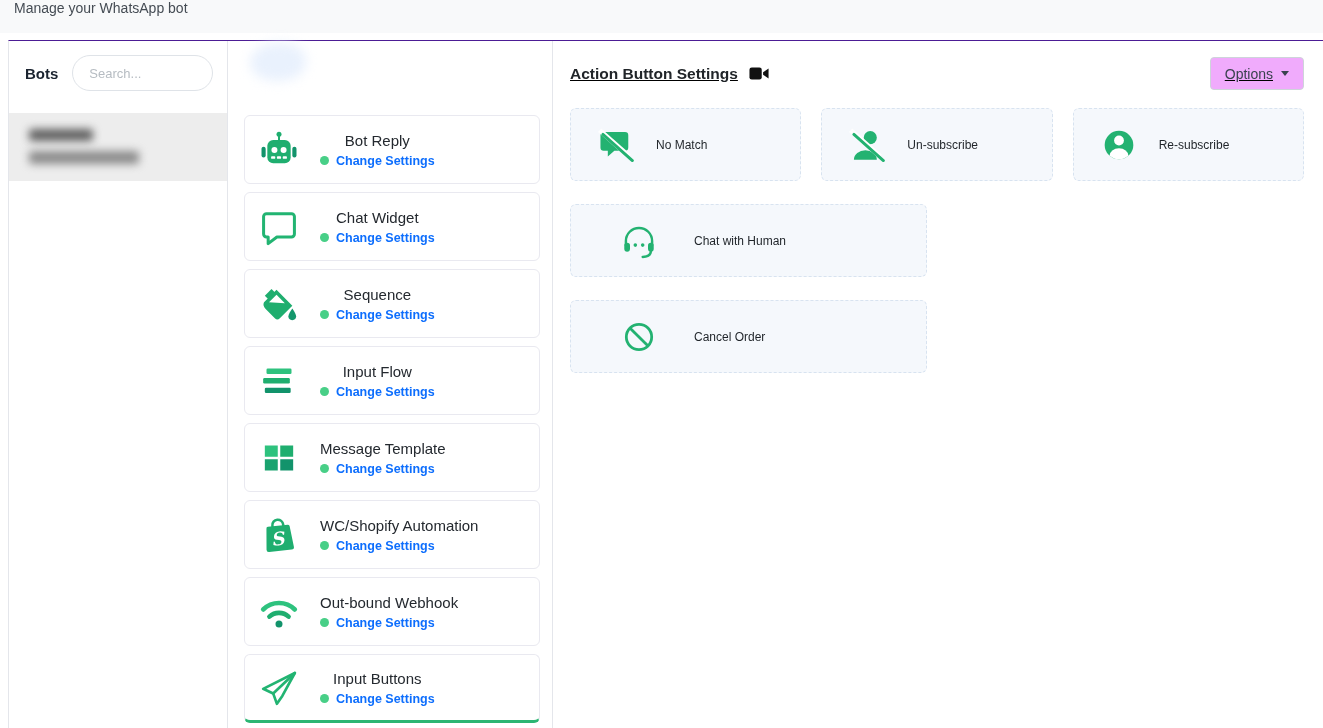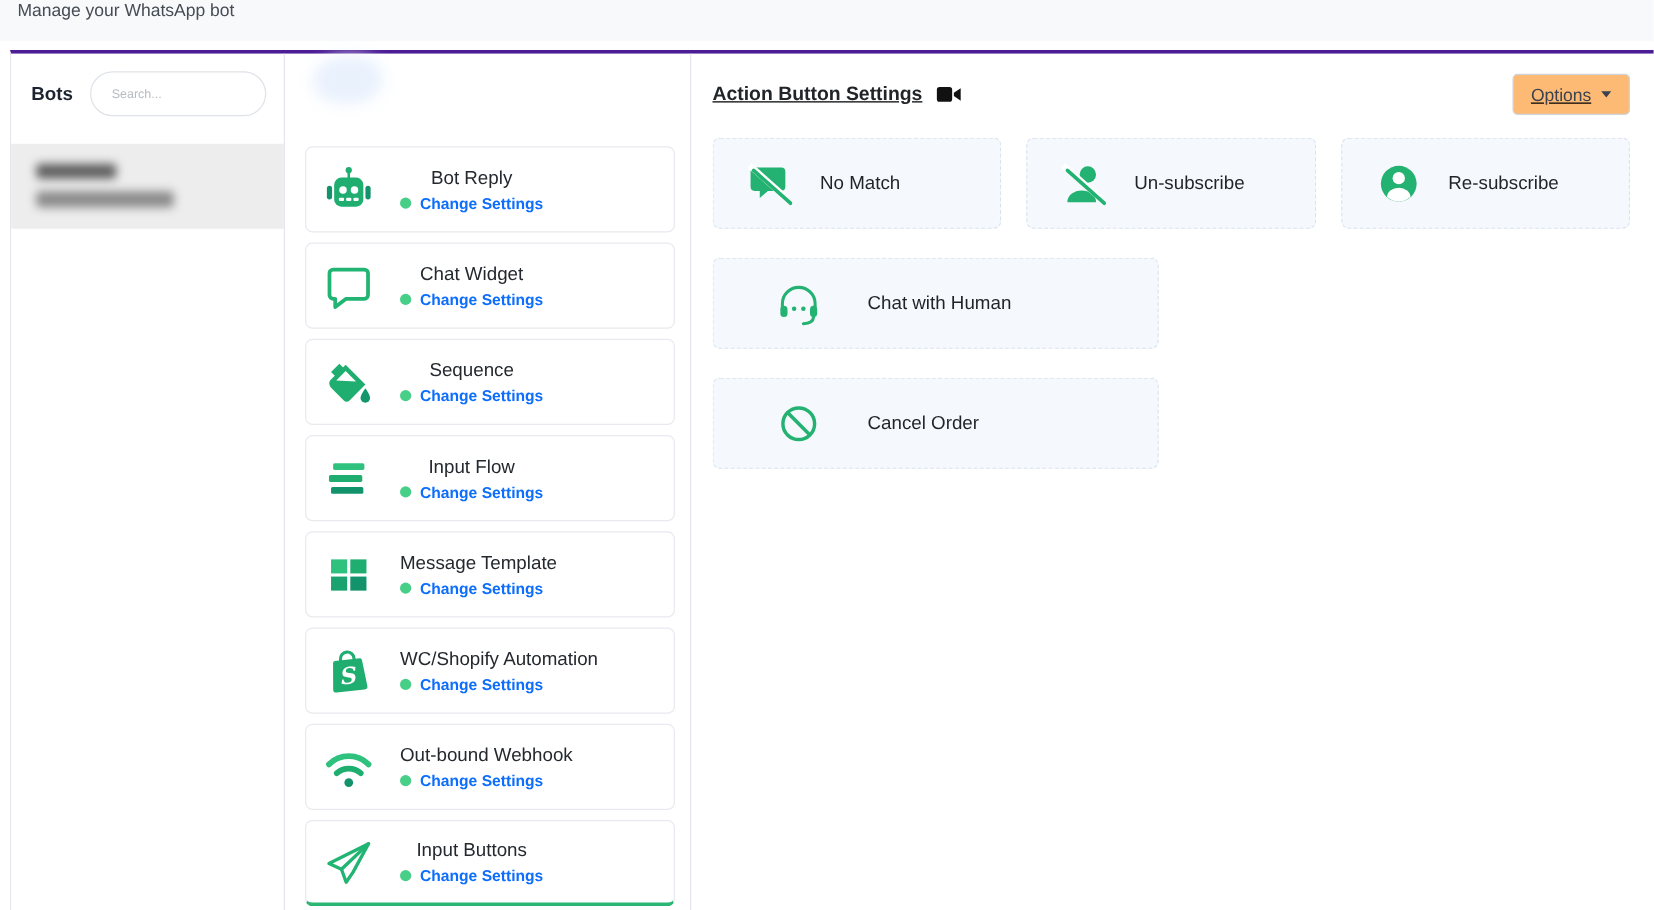--- a/index.html
+++ b/index.html
@@ -5,28 +5,28 @@
   * { margin:0; padding:0; box-sizing:border-box; }
   html,body { width:1323px; height:728px; overflow:hidden; background:#fff;
               font-family:"Liberation Sans", sans-serif; }
 
   
   .topbar { height:33px; background:#f8f9fa; display:flex; 
             padding-left:14px; font-size:14px; color:#454c54; }
 
   
   .main { display:flex; margin-left:8px; margin-top:7px; height:688px;
-          border-top:3px solid #4c1d95; border-left:1px solid #e4e6eb; background:#fff; }
+          border-top:1px solid #4c1d95; border-left:1px solid #e4e6eb; background:#fff; }
 
   
   .sidebar { width:219px; border-right:1px solid #e4e6eb; background:#fff; }
   .sidebar-head { display:flex; align-items:center; gap:14px; padding:14px 14px 0 16px; }
   .sidebar-title { font-size:15px; font-weight:bold; color:#1b2430; }
   .search-pill { flex:1; height:36px; border:1px solid #dfe3e8; border-radius:18px;
-                 padding:0 16px; font-size:10px; color:#6c757d; outline:none;
+                 padding:0 16px; font-size:13px; color:#6c757d; outline:none;
                  font-family:"Liberation Sans", sans-serif; background:#fff; min-width:0; }
   .search-pill::placeholder { color:#b6bcc2; }
   .bot-item { margin-top:22px; height:68px; background:#ededed; position:relative; cursor:pointer; }
   .redacted { position:absolute; border-radius:3px; filter:blur(4px); }
   .redacted.name  { left:20px; top:16px; width:64px;  height:12px; background:#5f5f5f; }
   .redacted.phone { left:20px; top:38px; width:110px; height:13px; background:#8b8b8b; }
 
   
   .middle { width:325px; border-right:1px solid #e4e6eb; position:relative; background:#fff; }
   .blob { position:absolute; left:22px; top:2px; width:56px; height:38px;
@@ -41,35 +41,35 @@
   .scard-link-row { display:flex; align-items:center; gap:7px; }
   .dot { width:9px; height:9px; border-radius:50%; background:#48cf87; }
   .change-link { font-size:12.5px; font-weight:bold; color:#0d6efd; text-decoration:none; cursor:pointer; }
 
   
   .panel { flex:1; padding:16px 19px 0 17px; background:#fff; min-width:0; }
   .panel-head { display:flex; align-items:center; margin-bottom:18px;text-decoration:underline; }
   .panel-title { font-size:15.5px; font-weight:bold; color:#212529; }
   .video-ic { margin-left:11px; display:flex; align-items:center; cursor:pointer; }
   .spacer { flex:1; }
-  .options-btn { height:33px; padding:0 14px; background:#fdba74; border:1px solid #ced4da;
+  .options-btn { height:33px; padding:0 14px; background:#f0abfc; border:1px solid #ced4da;
                  border-radius:4px; font-size:14px; color:#39424e; display:flex;
                  align-items:center; gap:8px; cursor:pointer;
                  font-family:"Liberation Sans", sans-serif; }
   .caret { width:0; height:0; border-left:4px solid transparent; border-right:4px solid transparent;
            border-top:5px solid #39424e; display:inline-block; }
 
   .ab-grid { display:grid; gap:20px; margin-bottom:23px; }
   .ab-grid-3 { grid-template-columns:repeat(3,1fr); }
   .ab-grid-2 { grid-template-columns:repeat(2,1fr); gap:21px; }
   .ab-card { height:73px; background:#f5f8fc; border:1px dashed #d8e3f0; border-radius:6px;
              display:flex; align-items:center; cursor:pointer; }
   .ab-grid-3 .ab-card { padding-left:27px; gap:22px; }
   .ab-grid-2 .ab-card { padding-left:50px; gap:37px; }
-  .ab-label { font-size:15px; color:#1f2429; }
+  .ab-label { font-size:12px; color:#1f2429; }
   .ab-ic { width:36px; height:36px; flex:none; display:flex; align-items:center; justify-content:center; }
 </style>
 </head>
 <body>
 
 <div class="topbar">
   <span>Manage your WhatsApp bot</span>
 </div>
 
 <div class="main">

